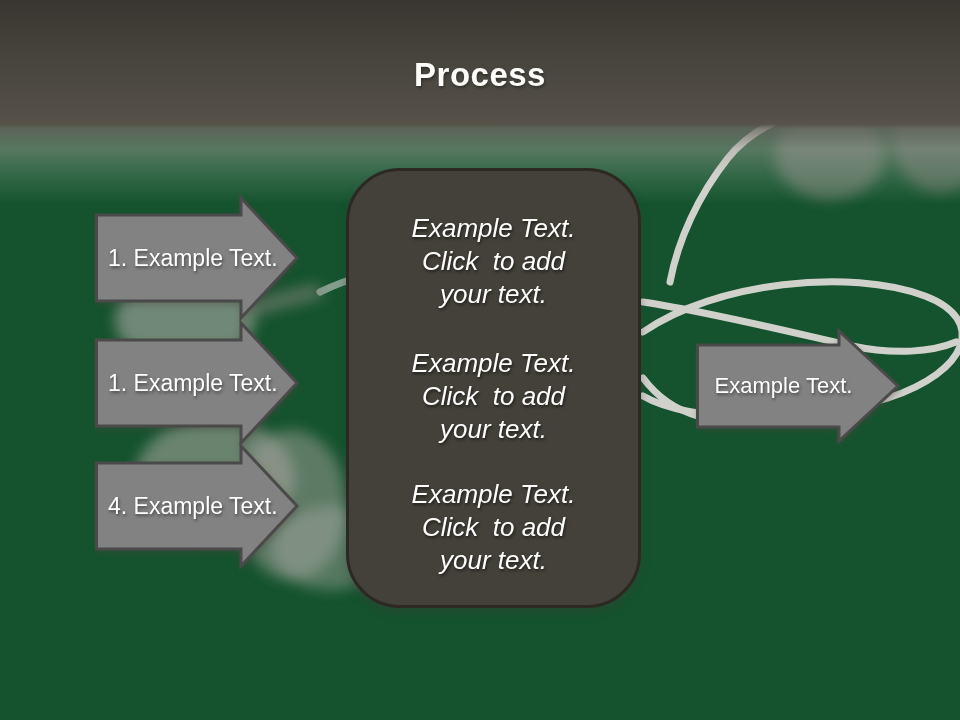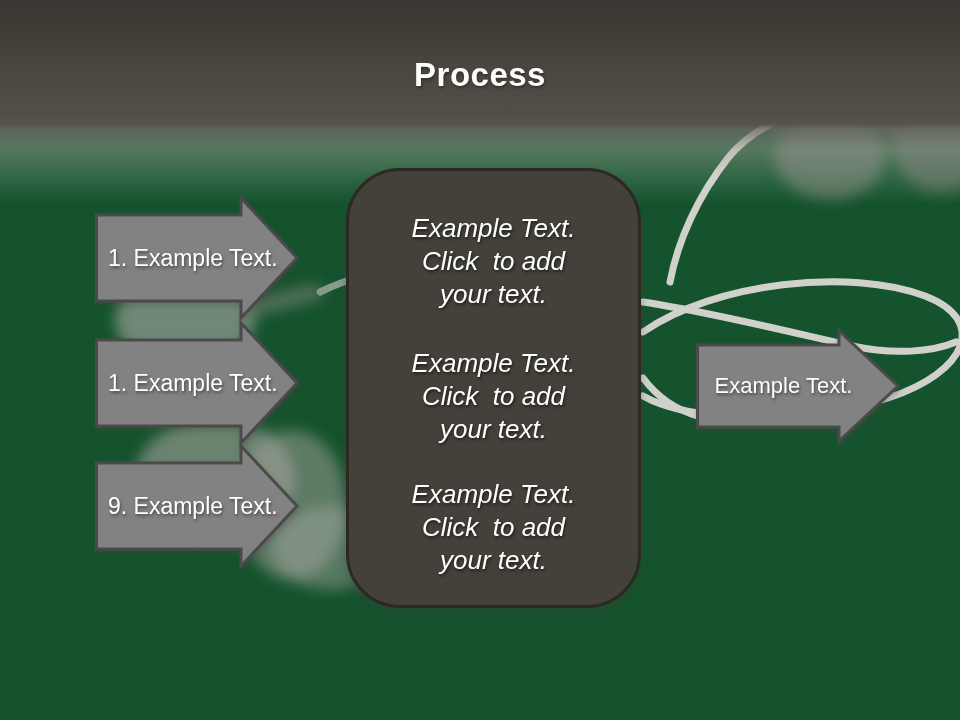--- a/index.html
+++ b/index.html
@@ -111,21 +111,21 @@
   <div class="arrow a-left a2">
     <svg viewBox="0 0 205 124">
       <polygon points="1.5,19 146,19 146,2 202,62 146,122 146,105 1.5,105" fill="#828282" stroke="#4a4a4a" stroke-width="3"></polygon>
     </svg>
     <span class="arrow-label">1. Example Text.</span>
   </div>
   <div class="arrow a-left a3">
     <svg viewBox="0 0 205 124">
       <polygon points="1.5,19 146,19 146,2 202,62 146,122 146,105 1.5,105" fill="#828282" stroke="#4a4a4a" stroke-width="3"></polygon>
     </svg>
-    <span class="arrow-label">9. Example Text.</span>
+    <span class="arrow-label">4. Example Text.</span>
   </div>
 
   <div class="center-box">
     <div class="tblock b1">
       <div class="line">Example Text.</div>
       <div class="line">Click  to add</div>
       <div class="line">your text.</div>
     </div>
     <div class="tblock b2">
       <div class="line">Example Text.</div>

